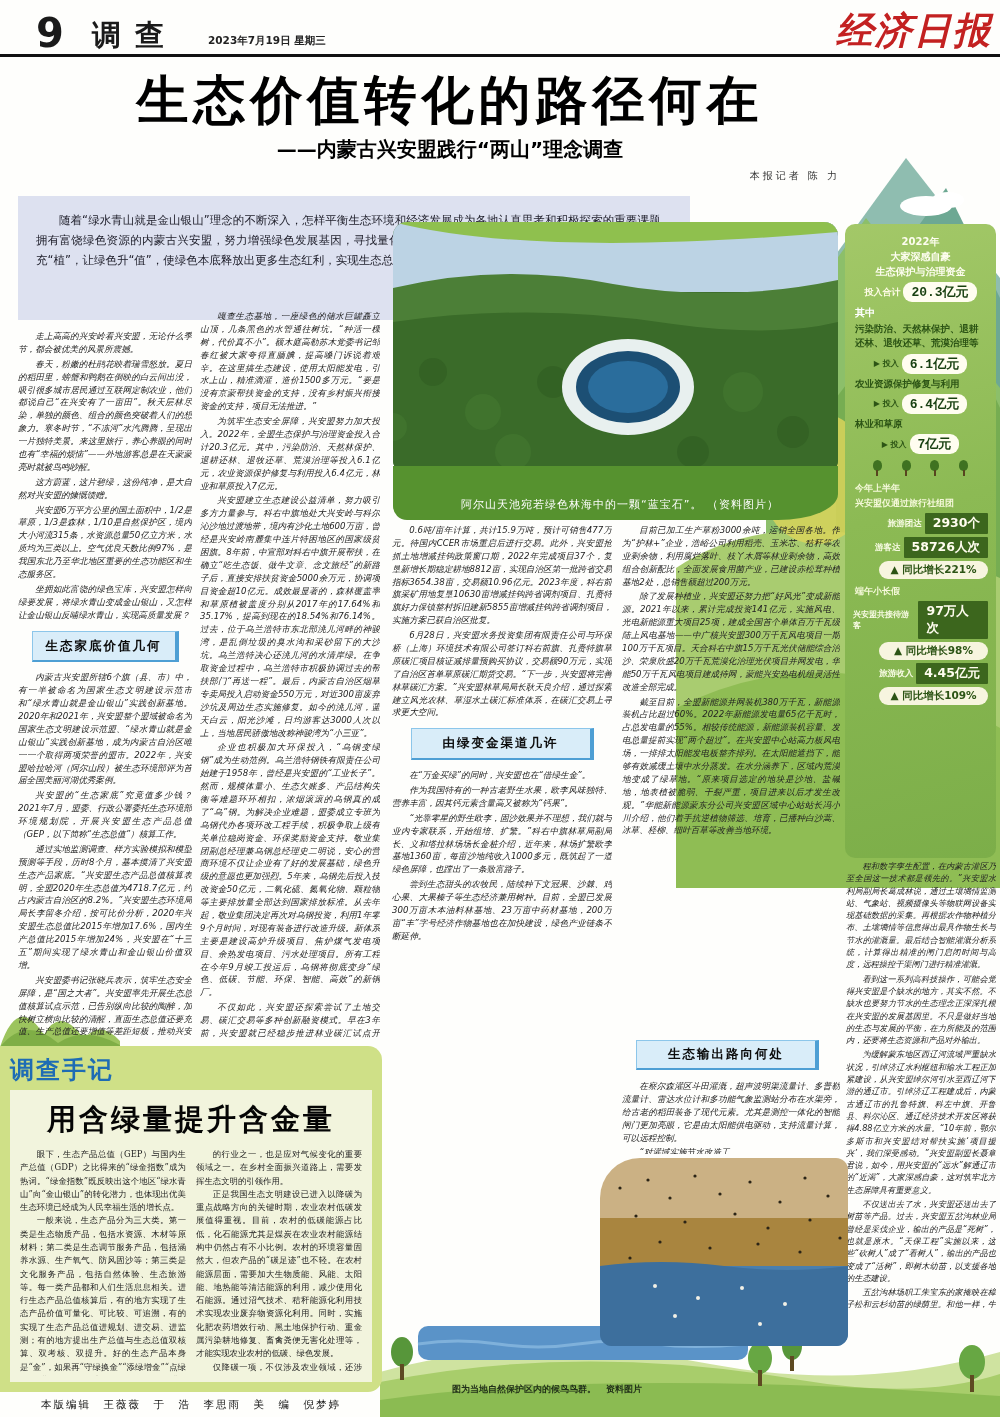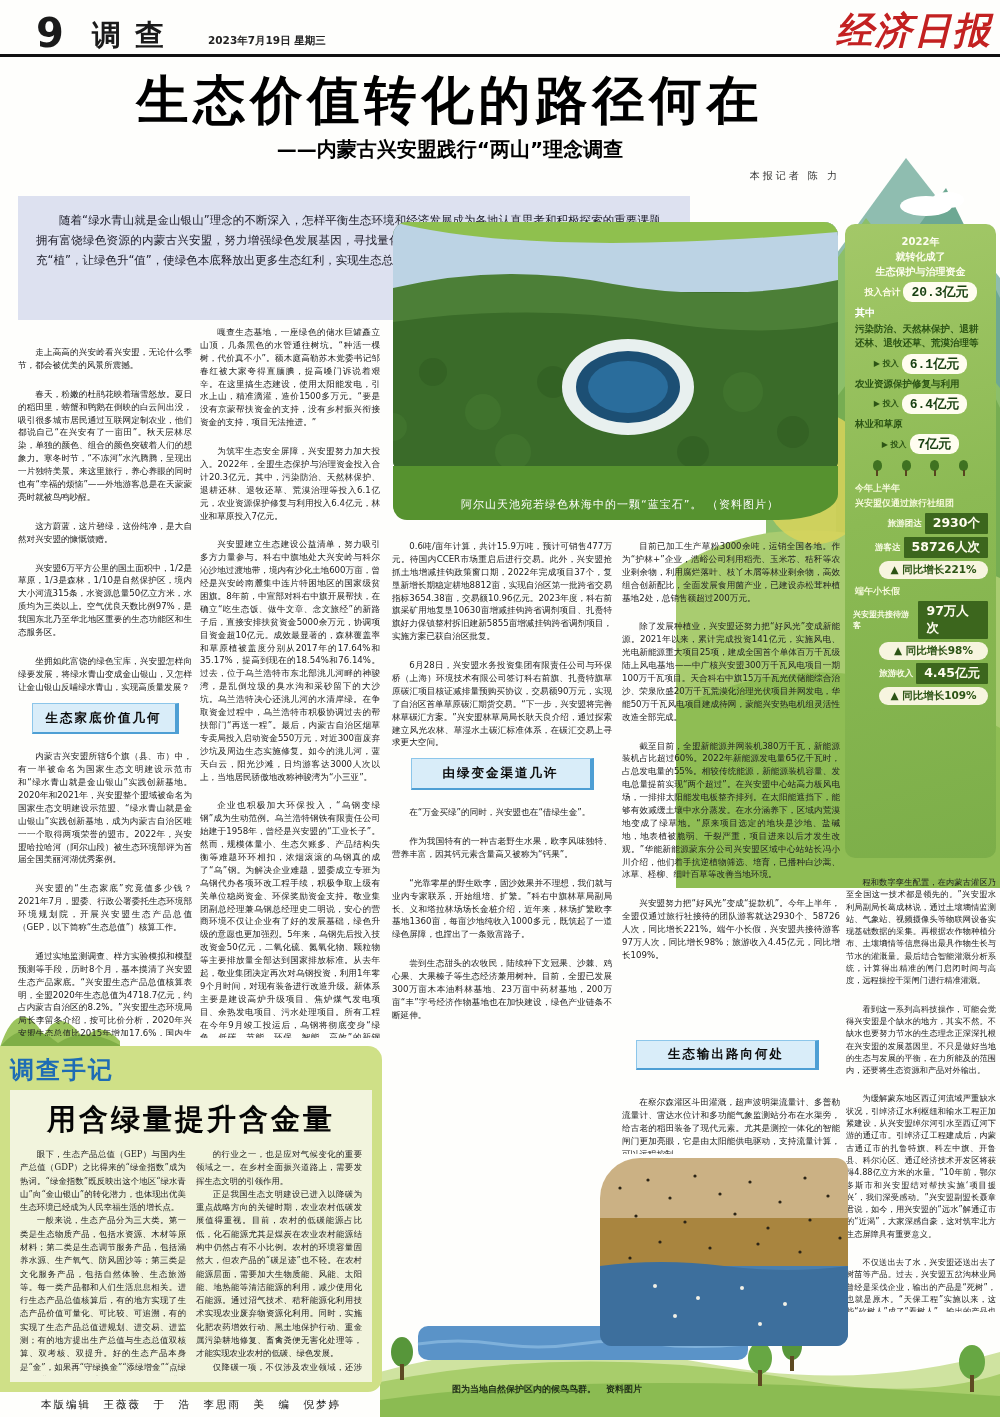--- a/index.html
+++ b/index.html
@@ -17,21 +17,21 @@
             font-size:52px;font-weight:900;letter-spacing:5px;color:#000;}
   .subhead{position:absolute;left:60px;top:136px;width:780px;text-align:center;
            font-size:20px;font-weight:bold;color:#000;}
   .byline{position:absolute;left:60px;top:169px;width:780px;text-align:right;font-size:10px;color:#333;letter-spacing:3px;}
   
   .intro{position:absolute;left:18px;top:196px;width:636px;height:96px;background:#dde1f0;
          padding:14px 18px;font-size:11.5px;line-height:1.75;color:#1c1c28;text-align:justify;}
   .intro p{margin:0;text-indent:2em;}
   
   .bodycol{position:absolute;font-size:8.6px;line-height:1.5;text-align:justify;color:#222;overflow:hidden;}
-  .bodycol p{margin:16px 0 2px 0;text-indent:2em;}
+  .bodycol p{margin:0 0 2px 0;text-indent:2em;font-style:italic;}
   .col-a{left:18px;top:330px;width:174px;height:706px;}
   .col-b{left:200px;top:310px;width:180px;height:728px;}
   .col-c{left:392px;top:524px;width:220px;height:706px;}
   .col-d{left:622px;top:524px;width:218px;height:512px;}
   .col-d2{left:622px;top:1080px;width:218px;height:74px;}
   .col-e{left:846px;top:860px;width:150px;height:452px;font-size:8.2px;}
   
   .sec-hdr{display:block;width:134px;background:#d9edf9;border:1px solid #8cc6ea;
            border-right:4px solid #4e9fd4;border-bottom:2px solid #4e9fd4;
            margin:9px auto 9px auto;padding:5px 4px;text-align:center;
@@ -172,21 +172,21 @@
     </svg>
   </div>
   <div class="photo-band z1"></div>
   <div class="photo-main-caption z2">
     <span>阿尔山天池宛若绿色林海中的一颗“蓝宝石”。</span>
     <span>（资料图片）</span>
   </div>
 
   <div class="infog z1">
     <div class="ig-title">2022年</div>
-    <div class="ig-title">就转化成了</div>
+    <div class="ig-title">大家深感自豪</div>
     <div class="ig-title">生态保护与治理资金</div>
     <div class="ig-row">
       <span>投入合计</span>
       <span class="pill">20.3亿元</span>
     </div>
     <div class="ig-qizhong">其中</div>
     <div class="ig-label">污染防治、天然林保护、退耕还林、退牧还草、荒漠治理等</div>
     <div class="ig-row">
       <span class="ig-arrow">▶ 投入</span>
       <span class="pill">6.1亿元</span>
@@ -260,21 +260,20 @@
     <p>在“万金买绿”的同时，兴安盟也在“借绿生金”。</p>
     <p>作为我国特有的一种古老野生水果，欧李风味独特、营养丰富，因其钙元素含量高又被称为“钙果”。</p>
     <p>“光靠零星的野生欧李，固沙效果并不理想，我们就与业内专家联系，开始组培、扩繁。”科右中旗林草局副局长、义和塔拉林场场长金桩介绍，近年来，林场扩繁欧李基地1360亩，每亩沙地纯收入1000多元，既筑起了一道绿色屏障，也蹚出了一条致富路子。</p>
     <p>尝到生态甜头的农牧民，陆续种下文冠果、沙棘、鸡心果、大果榛子等生态经济兼用树种。目前，全盟已发展300万亩木本油料林基地、23万亩中药材基地，200万亩“丰”字号经济作物基地也在加快建设，绿色产业链条不断延伸。</p>
   </div>
 
   <div class="bodycol col-d z1">
     <p>目前已加工生产草粉3000余吨，运销全国各地。作为“护林+”企业，浩峪公司利用稻壳、玉米芯、秸秆等农业剩余物，利用腐烂落叶、枝丫木屑等林业剩余物，高效组合创新配比，全面发展食用菌产业，已建设赤松茸种植基地2处，总销售额超过200万元。</p>
     <p>除了发展种植业，兴安盟还努力把“好风光”变成新能源。2021年以来，累计完成投资141亿元，实施风电、光电新能源重大项目25项，建成全国首个单体百万千瓦级陆上风电基地——中广核兴安盟300万千瓦风电项目一期100万千瓦项目。天合科右中旗15万千瓦光伏储能综合治沙、荣泉欣盛20万千瓦荒漠化治理光伏项目并网发电，华能50万千瓦风电项目建成待网，蒙能兴安热电机组灵活性改造全部完成。</p>
     <p>截至目前，全盟新能源并网装机380万千瓦，新能源装机占比超过60%。2022年新能源发电量65亿千瓦时，占总发电量的55%。相较传统能源，新能源装机容量、发电总量提前实现“两个超过”。在兴安盟中心站高力板风电场，一排排太阳能发电板整齐排列。在太阳能遮挡下，能够有效减缓土壤中水分蒸发。在水分涵养下，区域内荒漠地变成了绿草地。“原来项目选定的地块是沙地、盐碱地，地表植被脆弱、干裂严重，项目进来以后才发生改观。”华能新能源蒙东分公司兴安盟区域中心站站长冯小川介绍，他们着手抗逆植物筛选、培育，已播种白沙蒿、冰草、柽柳、细叶百草等改善当地环境。</p>
-    <p>兴安盟努力把“好风光”变成“提款机”。今年上半年，全盟仅通过旅行社接待的团队游客就达2930个、58726人次，同比增长221%。端午小长假，兴安盟共接待游客97万人次，同比增长98%；旅游收入4.45亿元，同比增长109%。</p>
   </div>
 
   <span class="sec-hdr sec-hdr-wide sec-hdr-abs z1">生态输出路向何处</span>
 
   <div class="bodycol col-d2 z1">
     <p>在察尔森灌区斗田灌溉，超声波明渠流量计、多普勒流量计、雷达水位计和多功能气象监测站分布在水渠旁，给古老的稻田装备了现代元素。尤其是测控一体化的智能闸门更加亮眼，它是由太阳能供电驱动，支持流量计算，可以远程控制。</p>
     <p>“对灌域实施节水改造工</p>
   </div>
 
   <div class="bodycol col-e z1">

